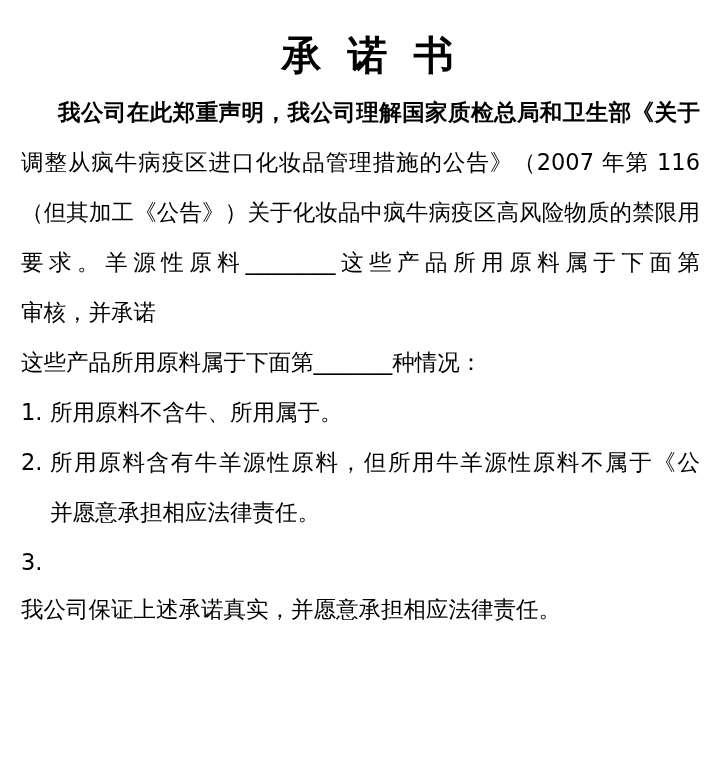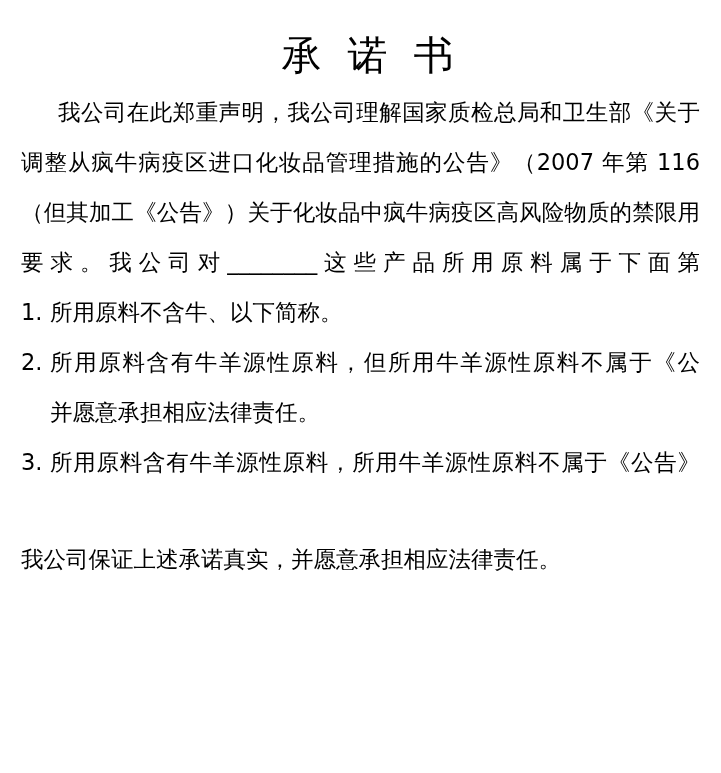--- a/index.html
+++ b/index.html
@@ -12,42 +12,42 @@
     color: #000000;
     font-family: "DejaVu Sans", "Liberation Sans", sans-serif;
   }
   .title {
     margin: 30px 0 0 0;
     height: 50px;
     line-height: 50px;
     text-align: center;
     padding-left: 40px;
     font-size: 40px;
-    font-weight: 400;
+    font-weight: 700;
     letter-spacing: 26px;
     white-space: nowrap;
   }
   .content {
     margin: 7px 21px 0 21px;
     font-size: 22.5px;
     letter-spacing: 0px;
   }
   .line {
     height: 50px;
     line-height: 50px;
     overflow: hidden;
     white-space: nowrap;
   }
   
   .jst {
     white-space: normal;
     text-align: justify;
     text-align-last: justify;
   }
-  .ind { text-indent: 37px; }
+  .ind { text-indent: 37px; font-weight: bold; }
   .blank {
     display: inline-block;
     letter-spacing: 0;
     white-space: nowrap;
   }
   .list-item { position: relative; padding-left: 29px; }
   .num {
     position: absolute;
     left: 0; top: 0;
     height: 50px; line-height: 50px;
@@ -59,37 +59,38 @@
 
 <div class="page">
 
   <h1 class="title">承诺书</h1>
 
   <div class="content">
 
     <div class="line jst ind">我公司在此郑重声明，我公司理解国家质检总局和卫生部《关于</div>
     <div class="line jst">调整从疯牛病疫区进口化妆品管理措施的公告》（2007 年第 116 号）</div>
     <div class="line jst">（但其加工《公告》）关于化妆品中疯牛病疫区高风险物质的禁限用</div>
-    <div class="line jst"><span>要求。我公司对</span><span class="blank">________</span><span>这些产品所用原料属于下面第</span></div>
+    <div class="line jst"><span>要求。羊源性原料</span><span class="blank">________</span><span>这些产品所用原料属于下面第</span></div>
+    <div class="line">审核，并承诺</div>
 
+    <div class="line"><span>这些产品所用原料属于下面第</span><span class="blank">_______</span><span>种情况：</span></div>
 
     <div class="list-item">
       <span class="num">1.</span>
-      <div class="line">所用原料不含牛、以下简称。</div>
+      <div class="line">所用原料不含牛、所用属于。</div>
     </div>
 
     <div class="list-item">
       <span class="num">2.</span>
       <div class="line jst">所用原料含有牛羊源性原料，但所用牛羊源性原料不属于《公告》</div>
       <div class="line">并愿意承担相应法律责任。</div>
     </div>
 
     <div class="list-item">
       <span class="num">3.</span>
-      <div class="line jst">所用原料含有牛羊源性原料，所用牛羊源性原料不属于《公告》</div>
     </div>
 
     <div class="spacer"></div>
 
     <div class="line">我公司保证上述承诺真实，并愿意承担相应法律责任。</div>
 
   </div>
 </div>
 
 </body></html>

